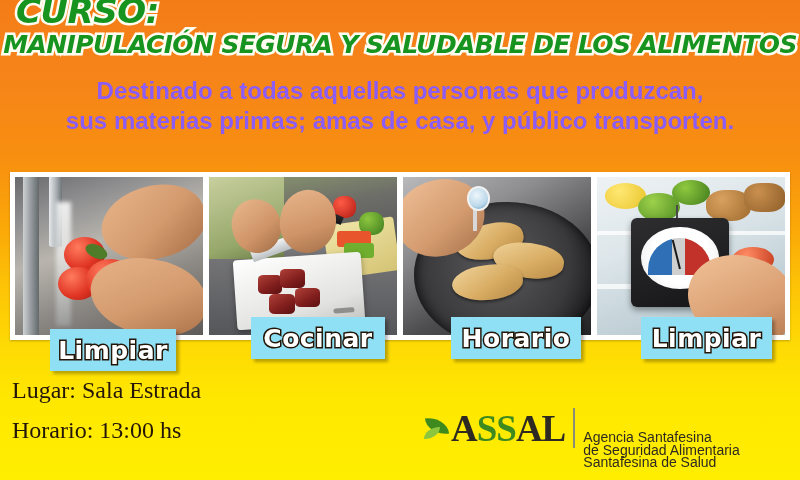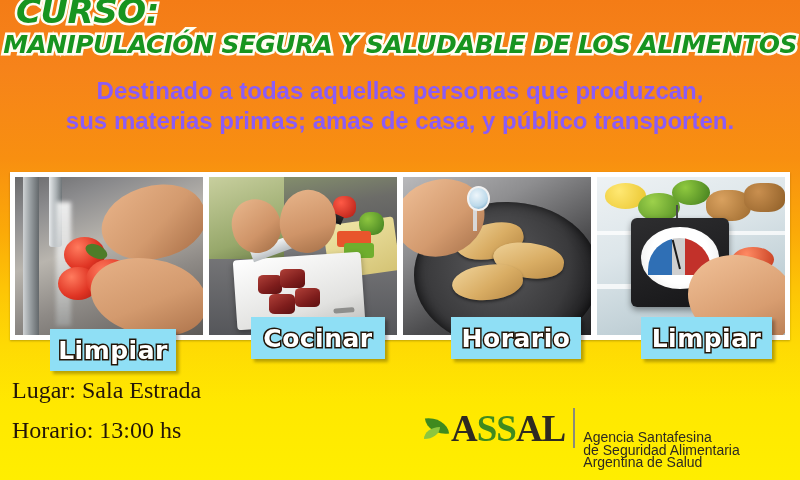--- a/index.html
+++ b/index.html
@@ -354,18 +354,18 @@
   <div class="assal">
     <div class="mark">
       <div class="leafA"></div>
         <div class="leafB"></div>
     </div>
     <div class="wordmark"><span>A</span><span class="hl">SS</span><span>AL</span></div>
     <div class="rule"></div>
     <div class="sub">
       <div>Agencia Santafesina</div>
       <div>de Seguridad Alimentaria</div>
-      <div>Argentina de Salud</div>
+      <div>Santafesina de Salud</div>
     </div>
   </div>
 
 
 </div>
 
 </body></html>

